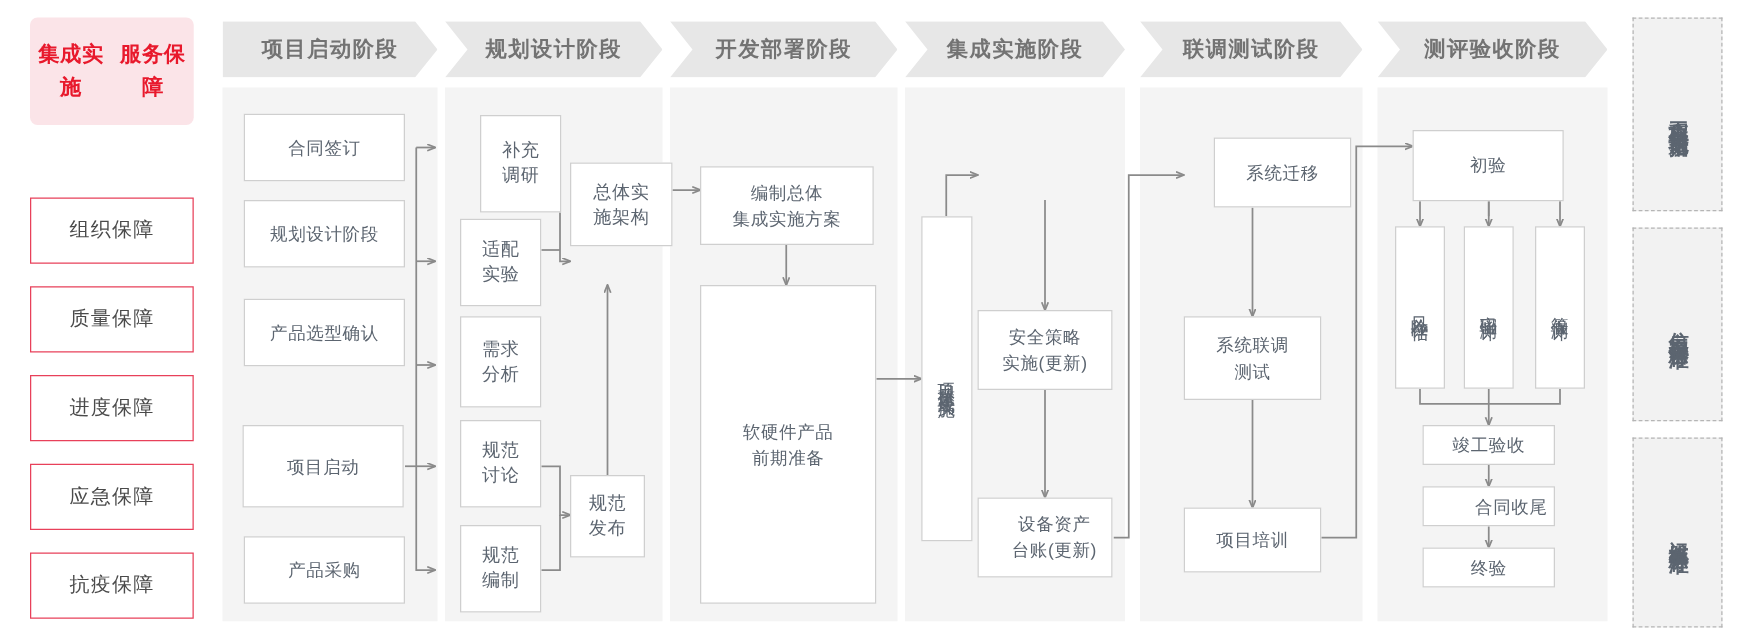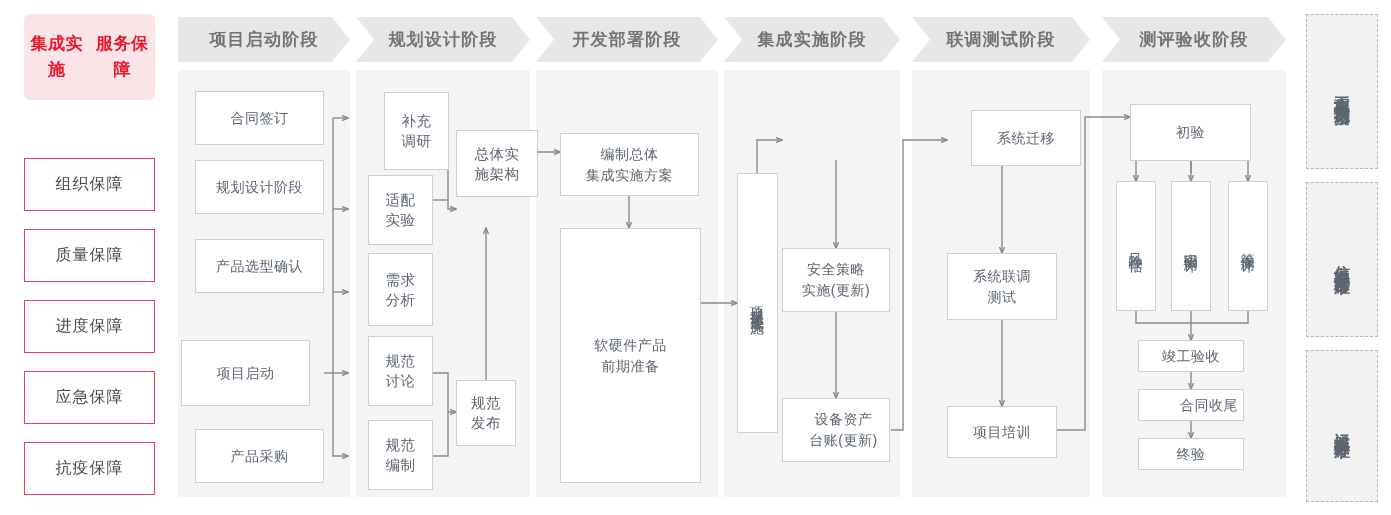--- a/index.html
+++ b/index.html
@@ -215,21 +215,21 @@
   <div class="phase-head chev" style="left:178px;width:172px;">项目启动阶段</div>
   <div class="phase-head chev-both" style="left:356px;width:174px;">规划设计阶段</div>
   <div class="phase-head chev-both" style="left:536px;width:182px;">开发部署阶段</div>
   <div class="phase-head chev-both" style="left:724px;width:176px;">集成实施阶段</div>
   <div class="phase-head chev-both" style="left:912px;width:178px;">联调测试阶段</div>
   <div class="phase-head chev-both" style="left:1102px;width:184px;">测评验收阶段</div>
 
   <div class="node" style="left:195px;top:91px;width:129px;height:54px;">合同签订</div>
   <div class="node" style="left:195px;top:160px;width:129px;height:54px;">规划设计阶段</div>
   <div class="node" style="left:195px;top:239px;width:129px;height:54px;">产品选型确认</div>
-  <div class="node" style="left:181px;top:340px;width:129px;height:66px;">项目启动</div>
+  <div class="node" style="left:194px;top:340px;width:129px;height:66px;">项目启动</div>
   <div class="node" style="left:195px;top:429px;width:129px;height:54px;">产品采购</div>
 
   <div class="node sm" style="left:384px;top:92px;width:65px;height:78px;">
     <span>
       <span>补充</span><br><span>调研</span>
     </span>
   </div>
   <div class="node sm" style="left:368px;top:175px;width:65px;height:70px;">
     <span>
       <span>适配</span><br><span>实验</span>

